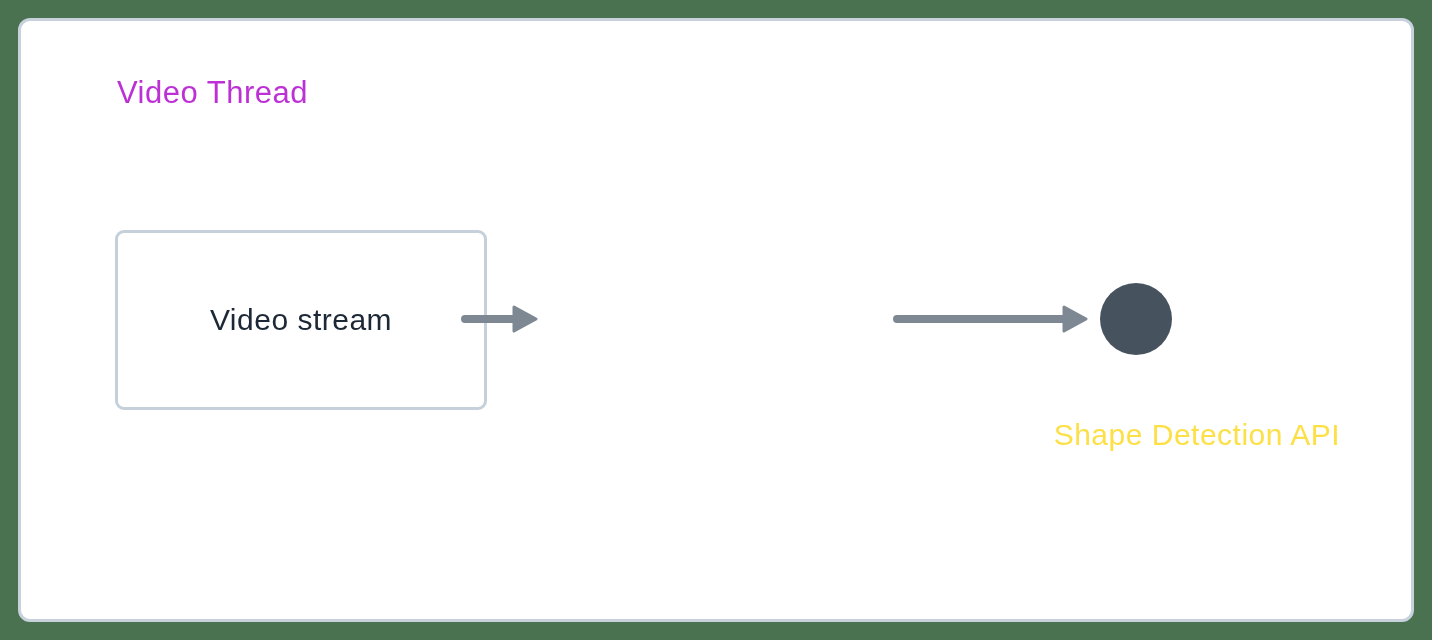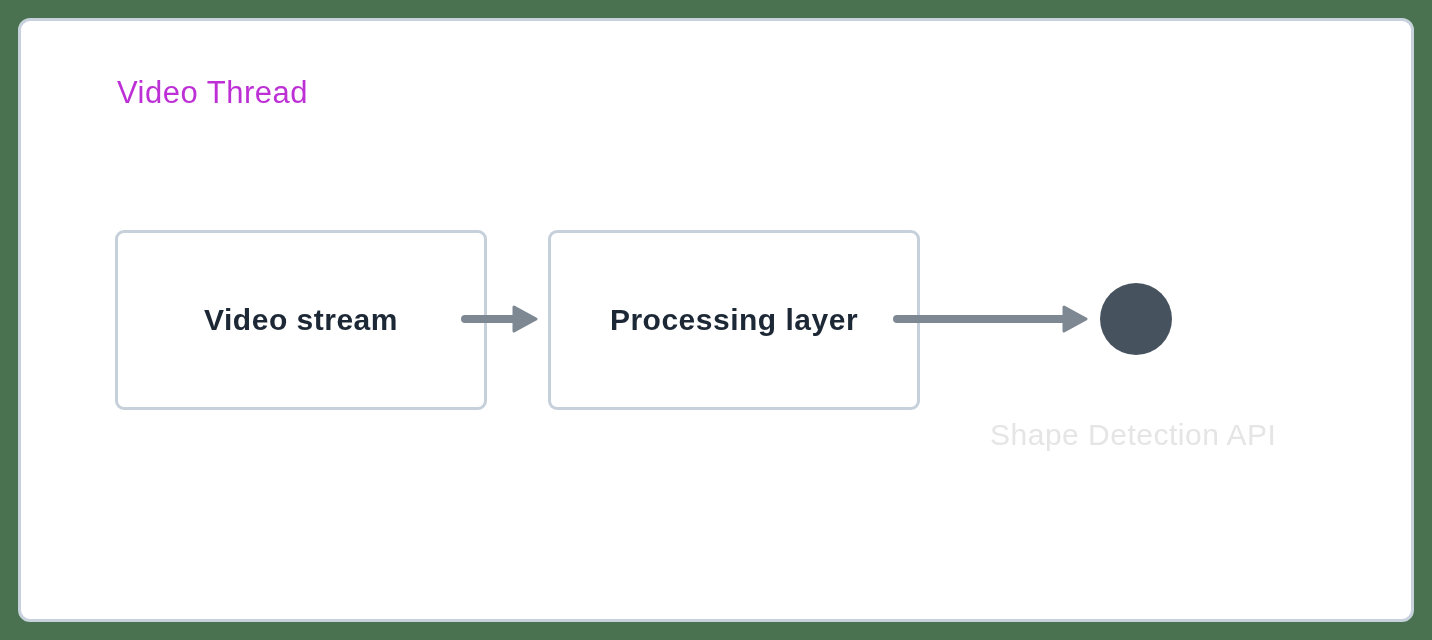--- a/index.html
+++ b/index.html
@@ -40,21 +40,20 @@
     top: 230px;
     width: 372px;
     height: 180px;
     background: #ffffff;
     border: 3px solid #c6d0da;
     border-radius: 9px;
     box-sizing: border-box;
     display: flex;
     align-items: center;
     justify-content: center;
-    font-weight: bold;
   }
   .node-box .node-label {
     font-size: 30px;
     letter-spacing: 0.5px;
     color: #1d2836;
     white-space: nowrap;
   }
   .box-video   { left: 115px; }
   .box-process { left: 548px; }
   .flow-arrow {
@@ -70,24 +69,24 @@
     width: 72px;
     height: 72px;
     border-radius: 50%;
     background: #46525e;
   }
   .circle-caption {
     position: absolute;
     left: 990px;
     top: 418px;
     width: 350px;
-    text-align: left;
+    text-align: right;
     font-size: 30px;
     letter-spacing: 0.5px;
-    color: #e5e5e5;
+    color: #fde047;
     white-space: nowrap;
   }
 </style>
 </head>
 <body>
 
 <div class="stage">
 
   <div class="card"></div>
 
@@ -95,23 +94,20 @@
 
   <div class="node-box box-video">
     <span class="node-label">Video stream</span>
   </div>
 
   <svg class="flow-arrow arrow-1" width="82" height="36" viewBox="0 0 82 36">
     <line x1="6" y1="18" x2="56" y2="18" stroke="#7d8893" stroke-width="8" stroke-linecap="round"></line>
     <polygon points="55,6 77,18 55,30" fill="#7d8893" stroke="#7d8893" stroke-width="3" stroke-linejoin="round"></polygon>
   </svg>
 
-  <div class="node-box box-process">
-    <span class="node-label">Processing layer</span>
-  </div>
 
   <svg class="flow-arrow arrow-2" width="200" height="36" viewBox="0 0 200 36">
     <line x1="6" y1="18" x2="174" y2="18" stroke="#7d8893" stroke-width="8" stroke-linecap="round"></line>
     <polygon points="173,6 195,18 173,30" fill="#7d8893" stroke="#7d8893" stroke-width="3" stroke-linejoin="round"></polygon>
   </svg>
 
   <div class="circle-node"></div>
 
   <div class="circle-caption">Shape Detection API</div>
 

